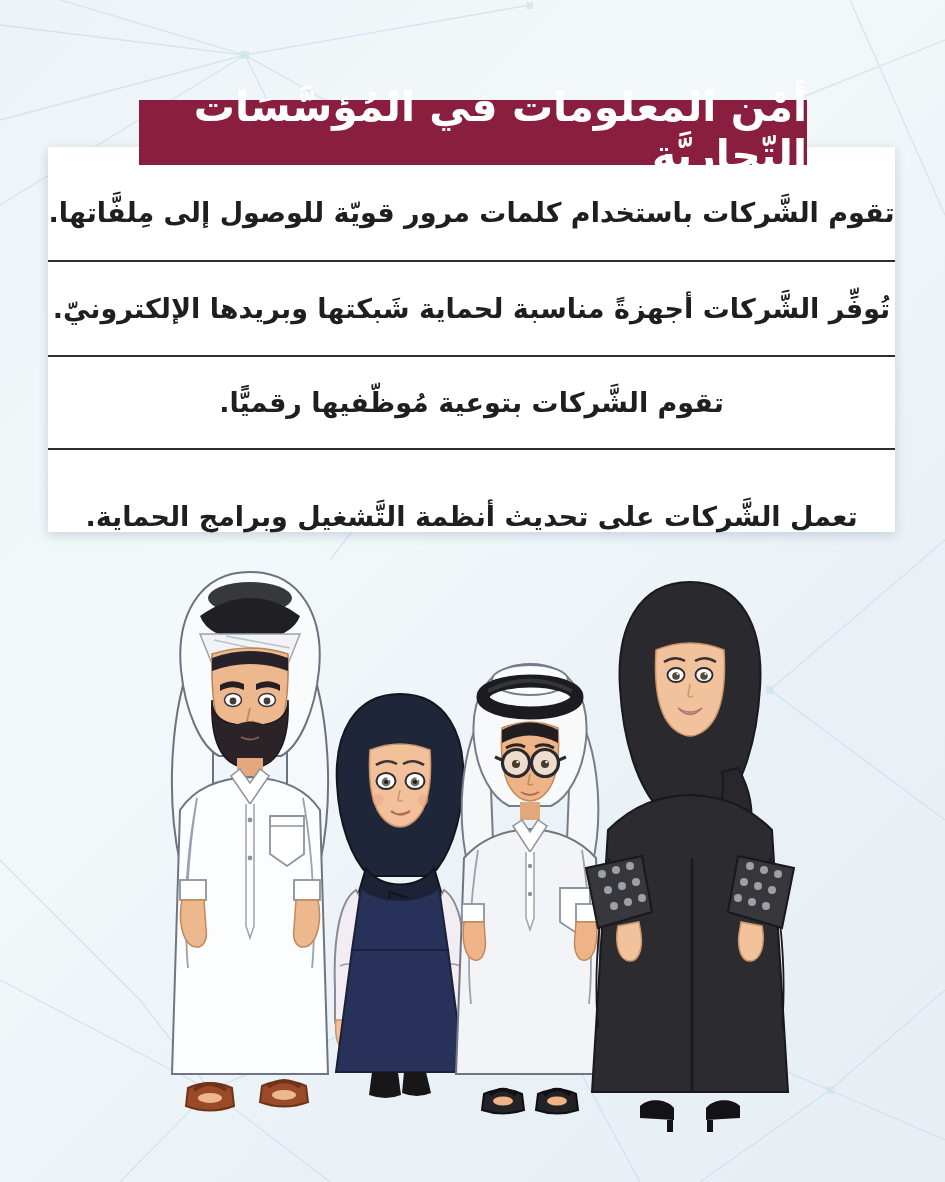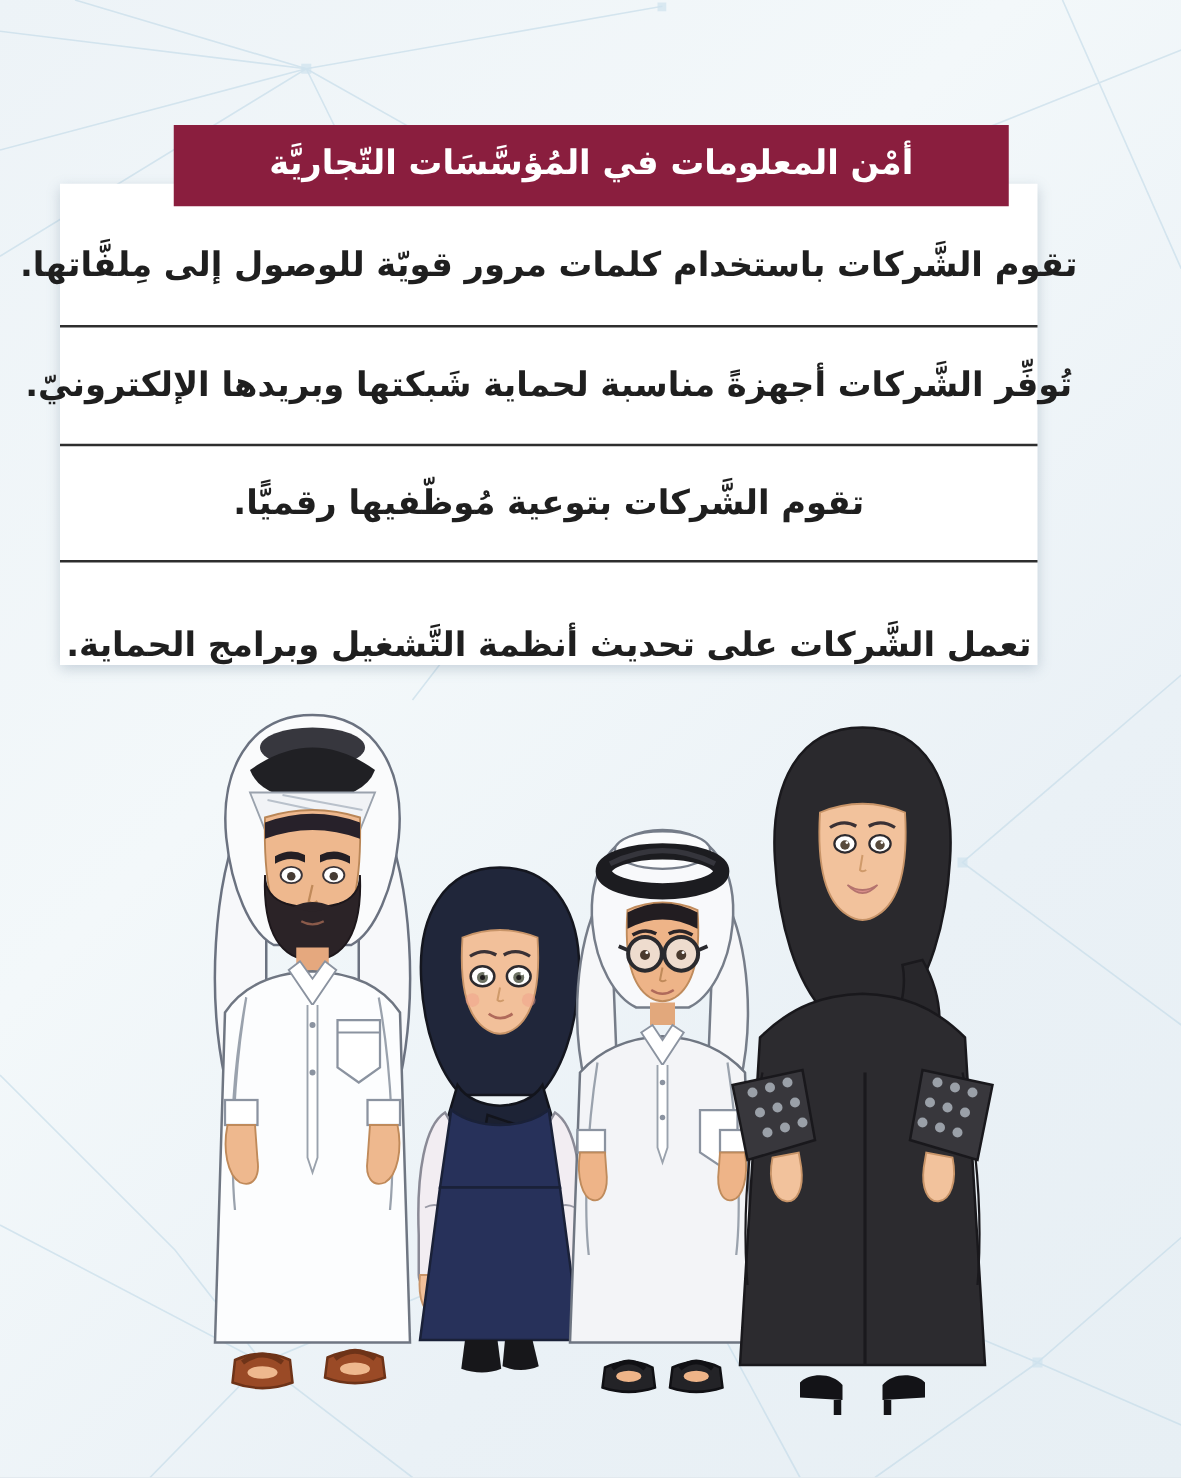--- a/index.html
+++ b/index.html
@@ -10,25 +10,25 @@
   body{font-family:"DejaVu Sans","Liberation Sans",sans-serif;background:#dfe7ec;}
   .poster{
     position:relative;width:945px;height:1182px;overflow:hidden;
     background:linear-gradient(135deg,#edf3f7 0%,#f3f8fa 38%,#eaf1f6 70%,#e7eff4 100%);
   }
   .pattern{position:absolute;inset:0;width:100%;height:100%;}
   .banner{
     position:absolute;left:139px;top:100px;width:668px;height:65px;
     background:var(--banner-bg);color:var(--banner-text);
     display:flex;align-items:center;justify-content:center;
-    font-size:27px;font-weight:bold;direction:rtl;z-index:3;
+    font-size:41px;font-weight:bold;direction:rtl;z-index:3;
     padding-bottom:4px;
   }
   .card{
-    position:absolute;left:48px;top:147px;width:782px;height:385px;
+    position:absolute;left:48px;top:147px;width:847px;height:385px;
     background:var(--card-bg);z-index:2;
     box-shadow:0 3px 10px rgba(90,115,140,.28);
   }
   .rule-row{
     display:flex;align-items:center;justify-content:center;
     direction:rtl;text-align:center;color:var(--body-text);
     font-size:27px;font-weight:bold;white-space:nowrap;
     border-bottom:2px solid var(--divider);padding:0 10px;
   }
   .rule-row.r1{height:115px;padding-top:18px;}

